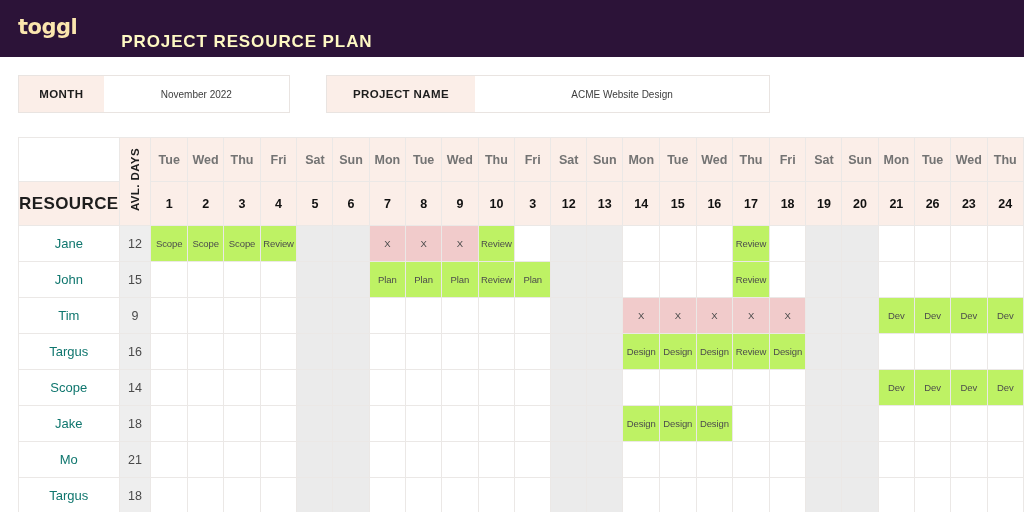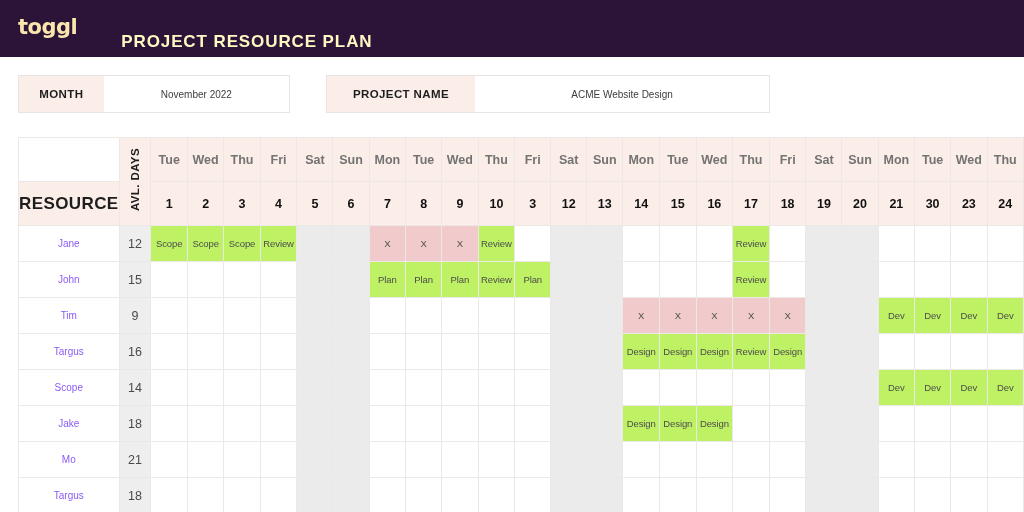--- a/index.html
+++ b/index.html
@@ -139,22 +139,22 @@
     font-weight: bold;
     letter-spacing: 0.4px;
     color: #1d1d1d;
     white-space: nowrap;
     display: inline-block;
   }
   
   td.res-name {
     width: 86px;
     height: 22px;
-    font-size: 10px;
-    color: #8b5cf6;
+    font-size: 13px;
+    color: #0f766e;
     background: #ffffff;
   }
   td.avl {
     width: 33px;
     height: 36px;
     font-size: 12.5px;
     color: #4a4a4a;
     background: #eeeeee;
   }
   td.day {
@@ -240,21 +240,21 @@
           <th class="dnum">12</th>
           <th class="dnum">13</th>
           <th class="dnum">14</th>
           <th class="dnum">15</th>
           <th class="dnum">16</th>
           <th class="dnum">17</th>
           <th class="dnum">18</th>
           <th class="dnum">19</th>
           <th class="dnum">20</th>
           <th class="dnum">21</th>
-          <th class="dnum">30</th>
+          <th class="dnum">26</th>
           <th class="dnum">23</th>
           <th class="dnum">24</th>
         </tr>
     </thead>
     <tbody>
 
     <tr>
           <td class="res-name">Jane</td>
           <td class="avl">12</td>
           <td class="day task-green">Scope</td>

